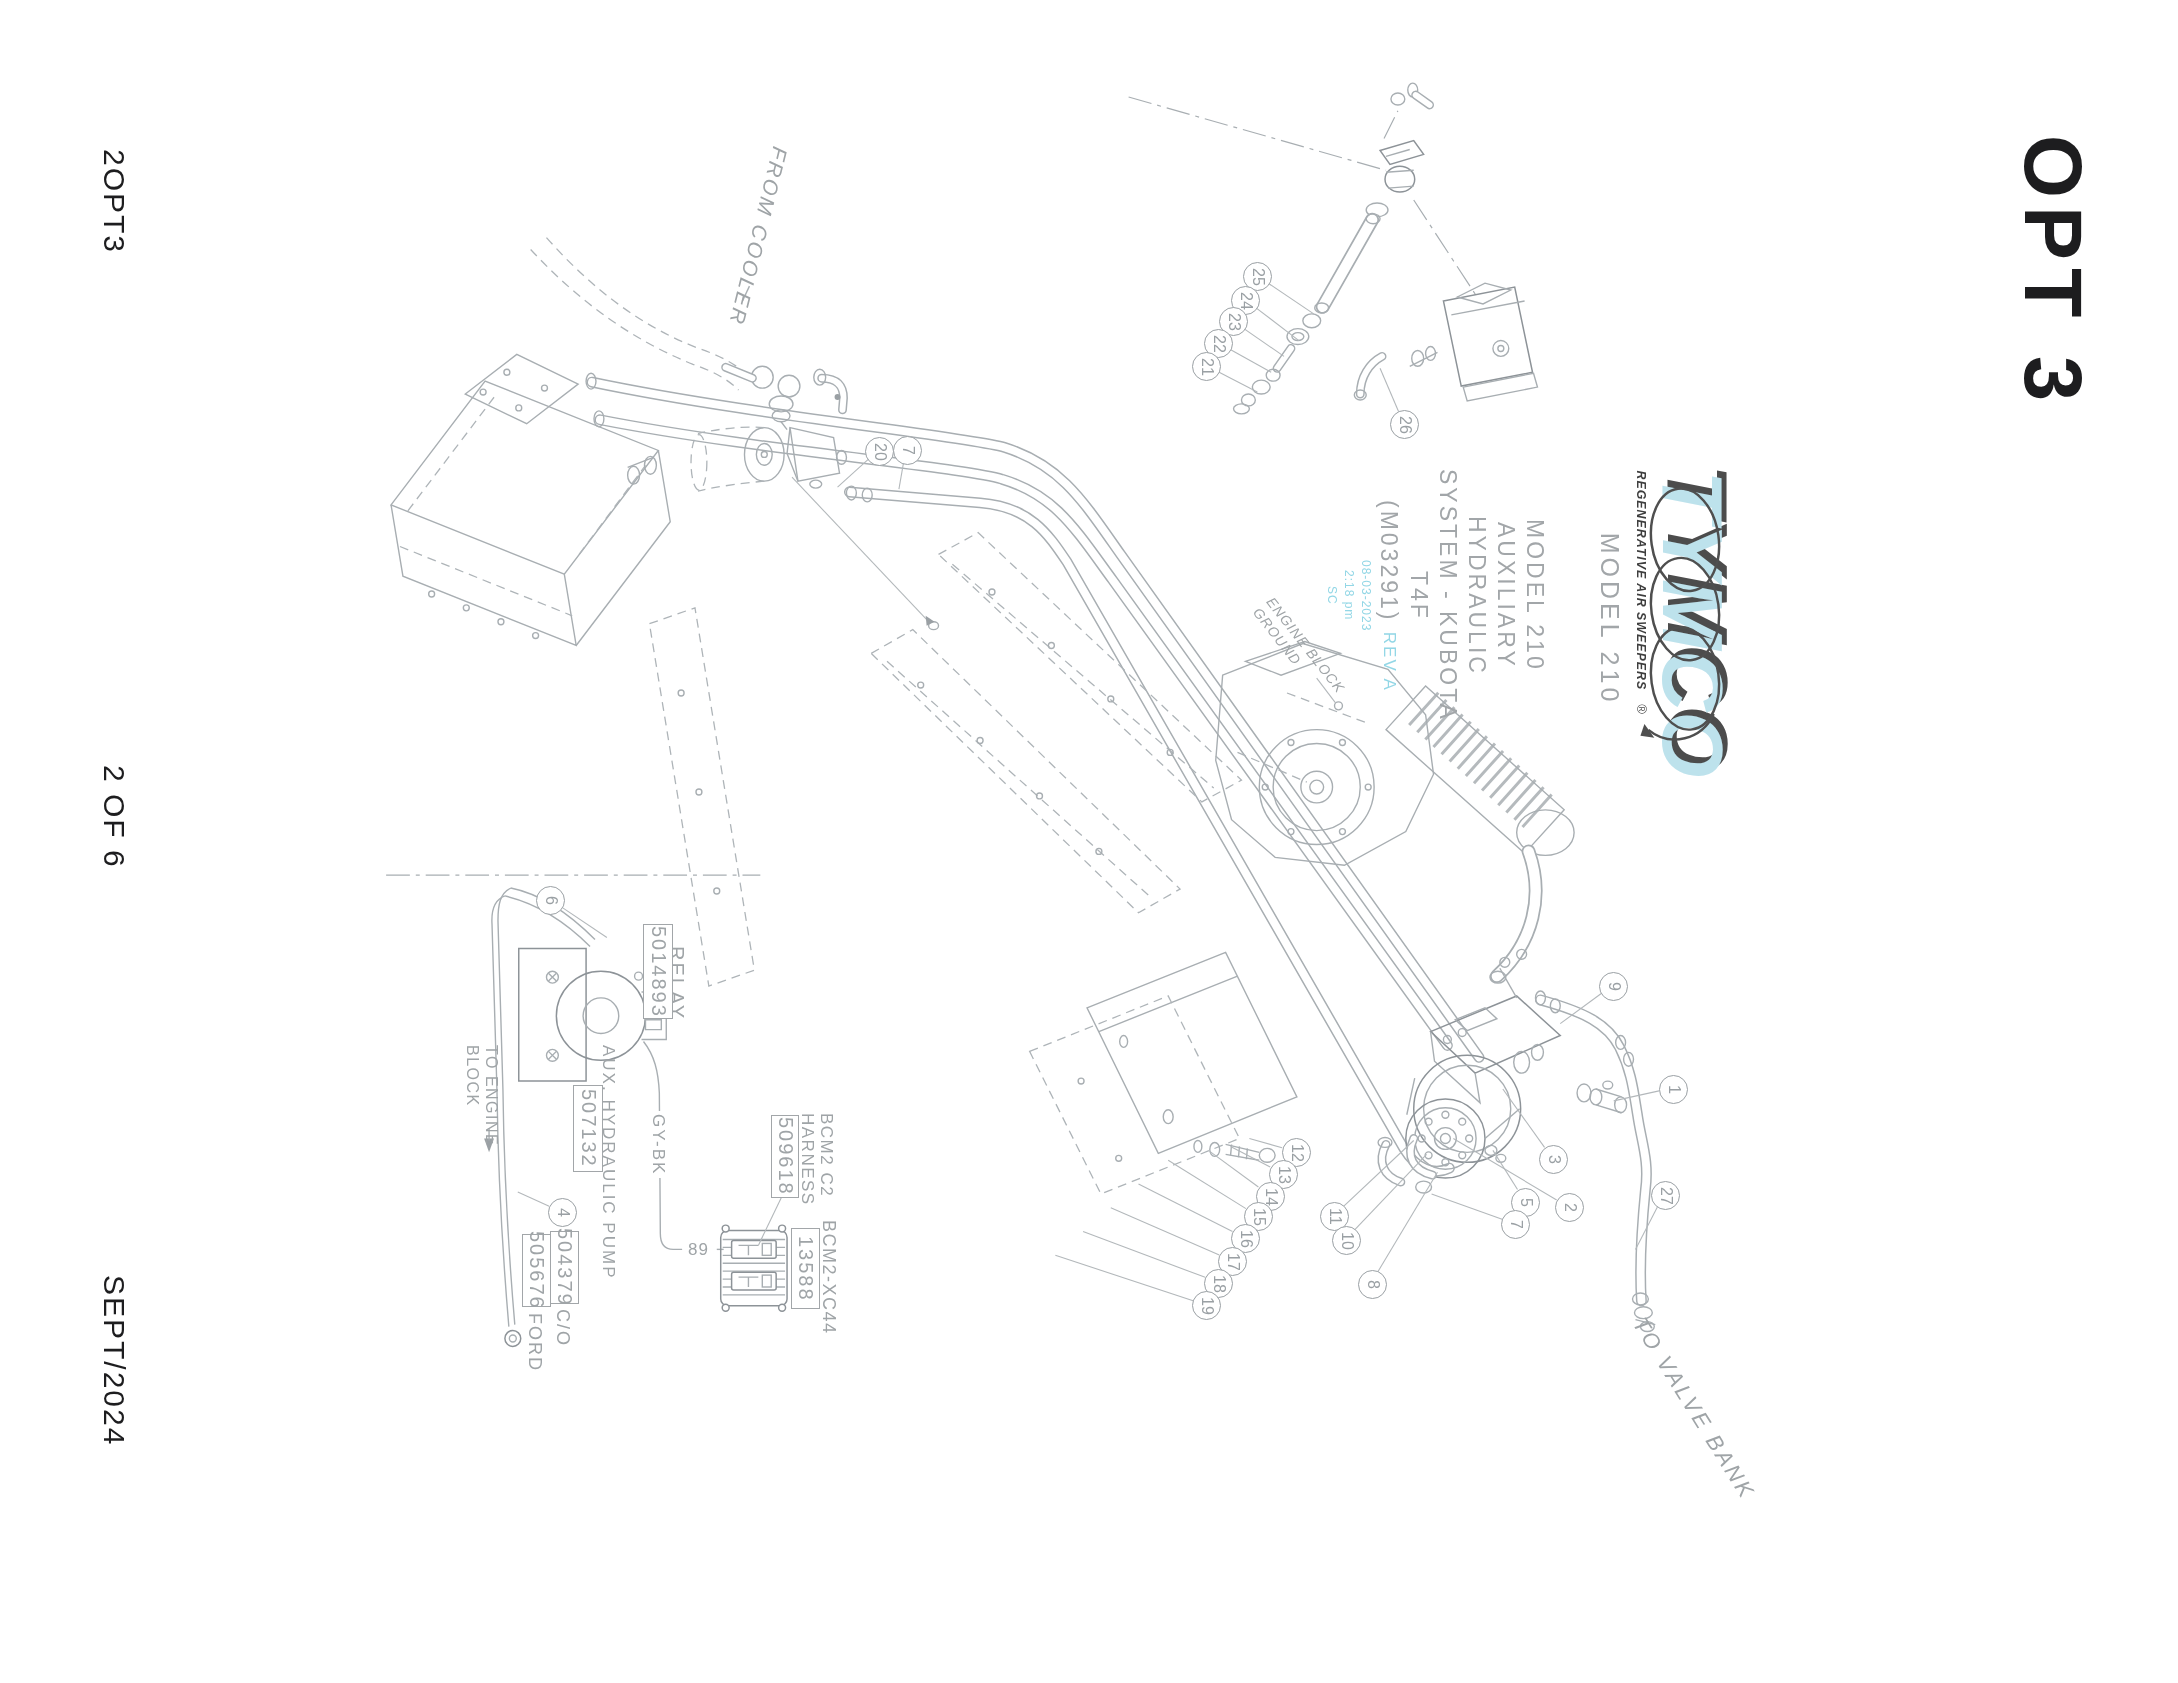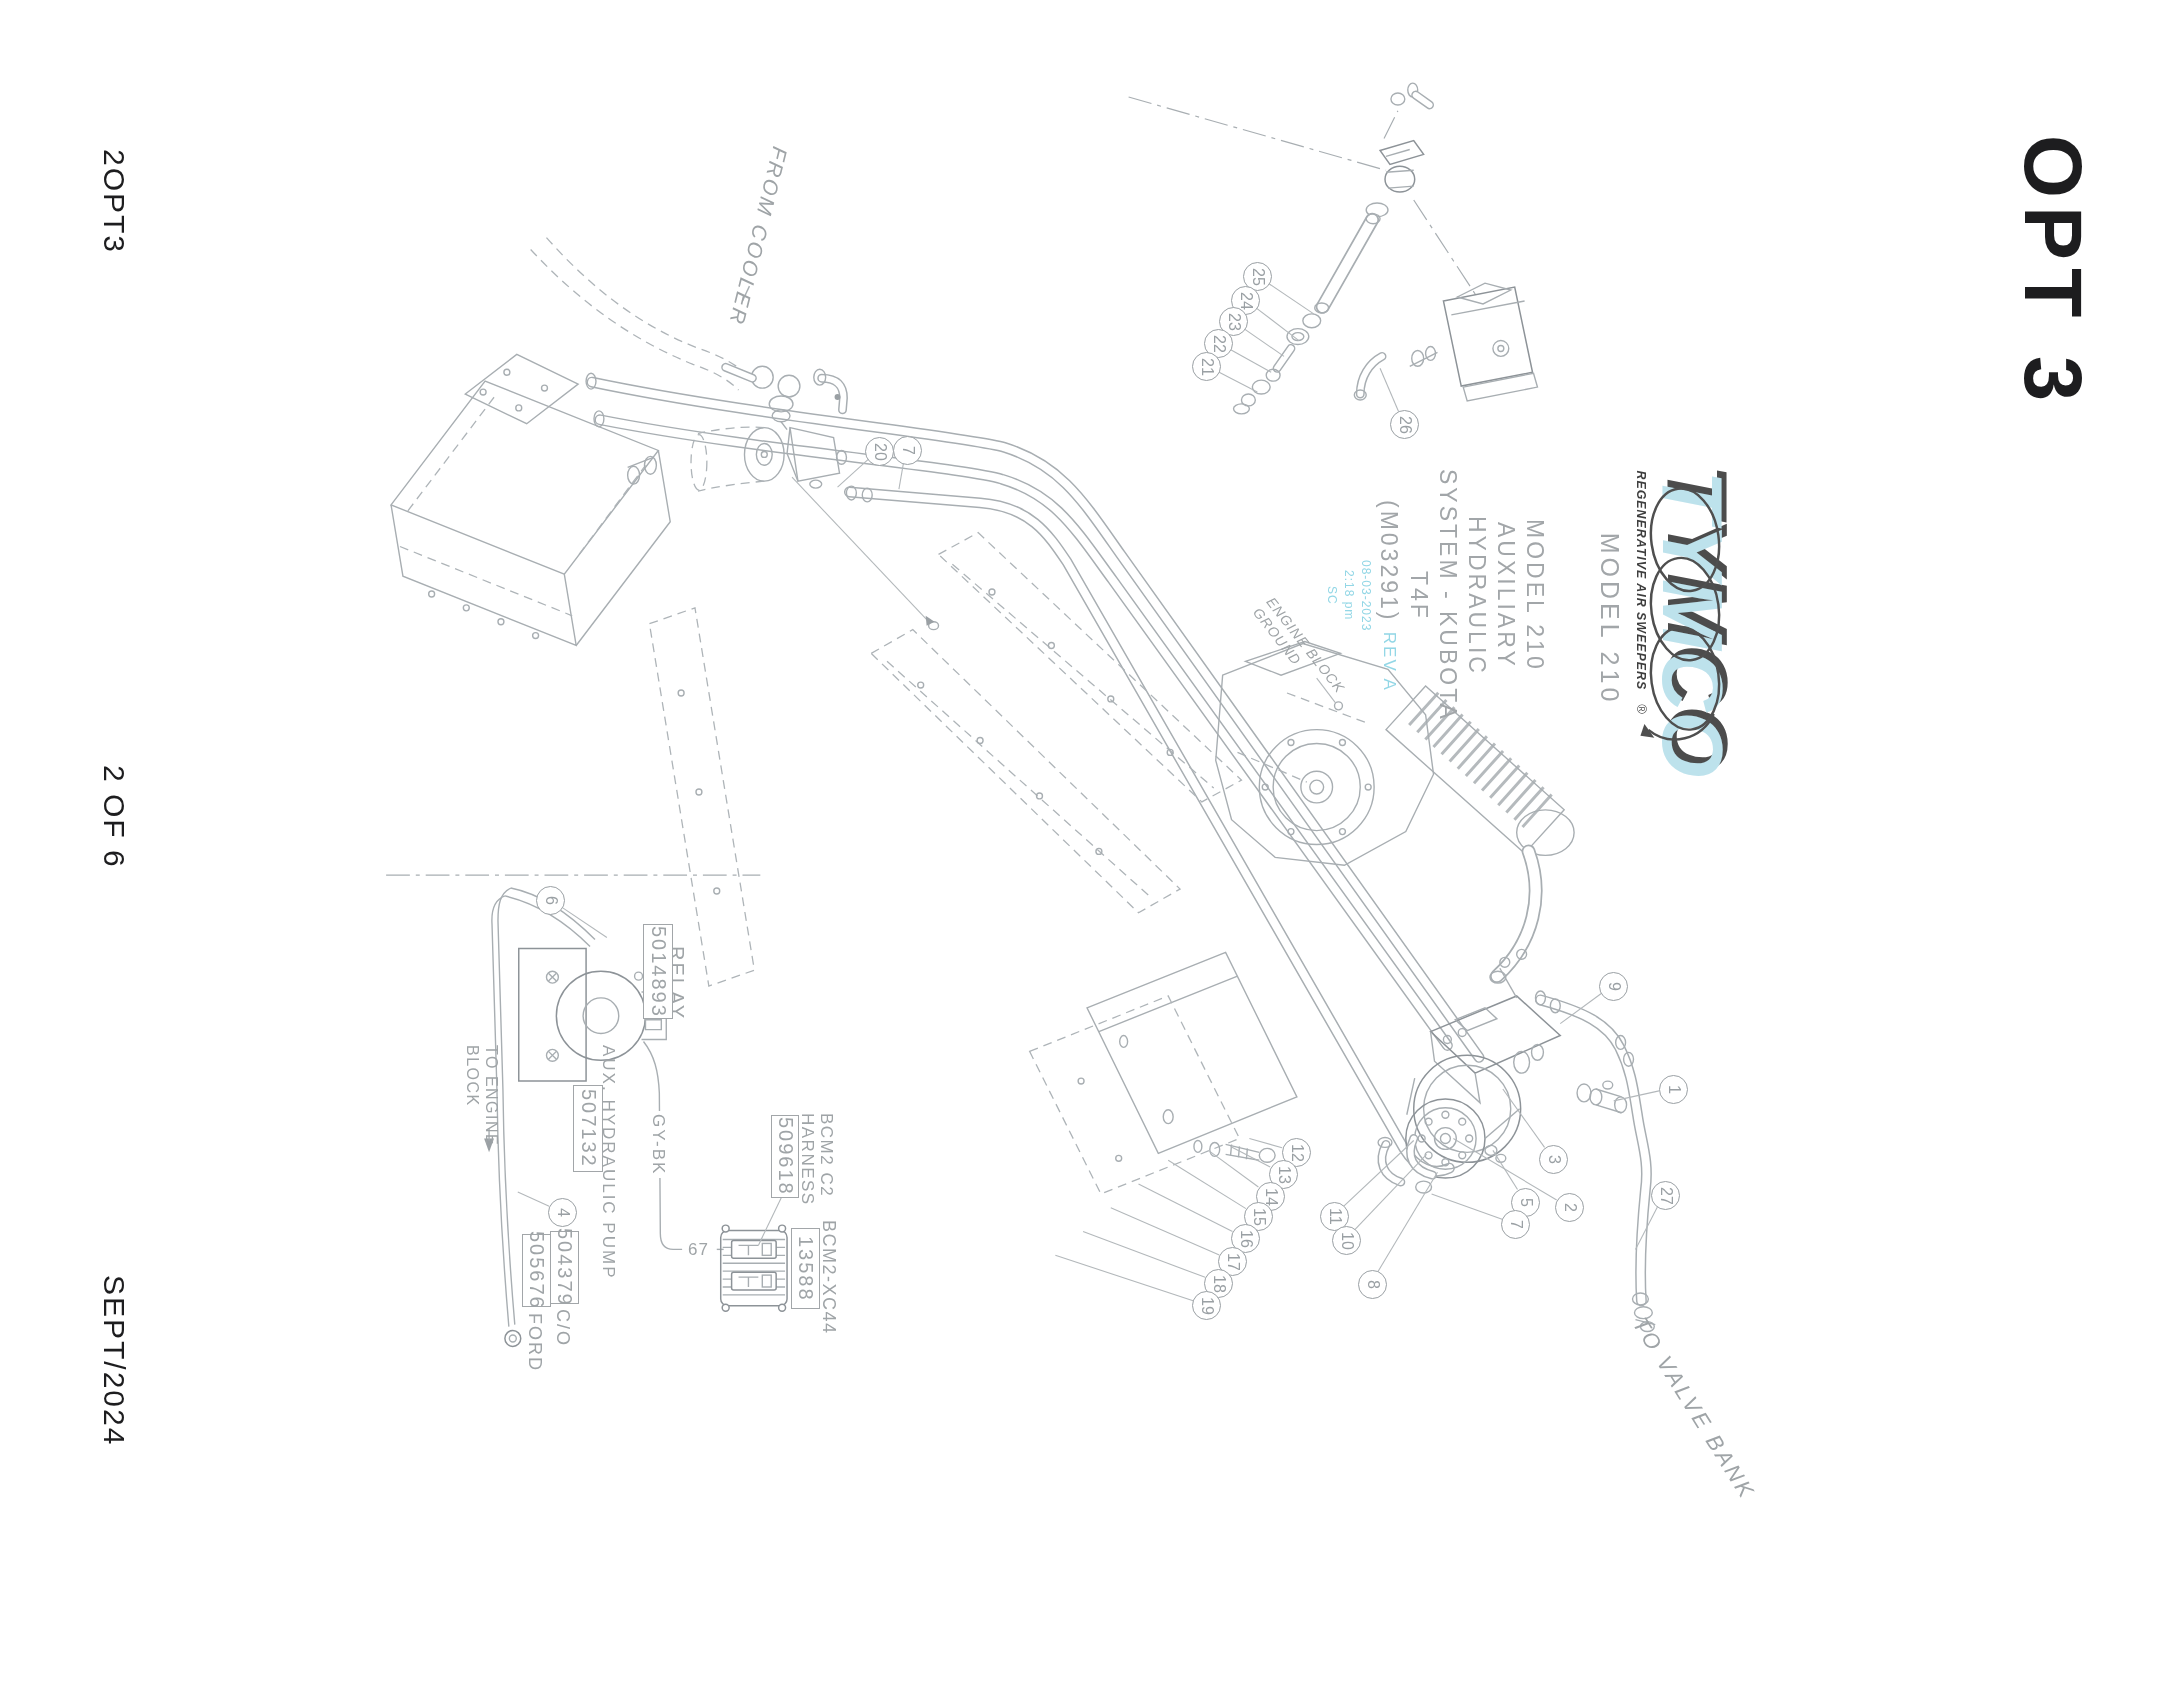--- a/index.html
+++ b/index.html
@@ -390,21 +390,21 @@
     <span>507132</span>
   </div>
 
   <div class="abs vtext cad lbl" style="left:648px;top:1111px;background:#fff;padding:3px 0;">GY-BK</div>
 
   <div class="abs vtext cad" style="left:463px;top:1045px;font-size:16px;letter-spacing:1.5px;line-height:19px;">
     <div>TO ENGINE</div>
     <div>BLOCK</div>
   </div>
 
-  <div class="abs cad" style="left:685px;top:1240px;font-size:17px;letter-spacing:1px;background:#fff;padding:0 3px;">​<span>67</span></div>
+  <div class="abs cad" style="left:685px;top:1240px;font-size:17px;letter-spacing:1px;background:#fff;padding:0 3px;">​<span>89</span></div>
 
   <div class="pbox" style="left:550px;top:1231px;width:27px;height:71px;">
     <span>504379</span>
   </div>
   <div class="abs vtext cad" style="left:552px;top:1309px;font-size:18px;letter-spacing:2px;">C/O</div>
 
   <div class="pbox" style="left:522px;top:1234px;width:27px;height:71px;">
     <span>505676</span>
   </div>
   <div class="abs vtext cad" style="left:524px;top:1313px;font-size:18px;letter-spacing:2px;">FORD</div>

